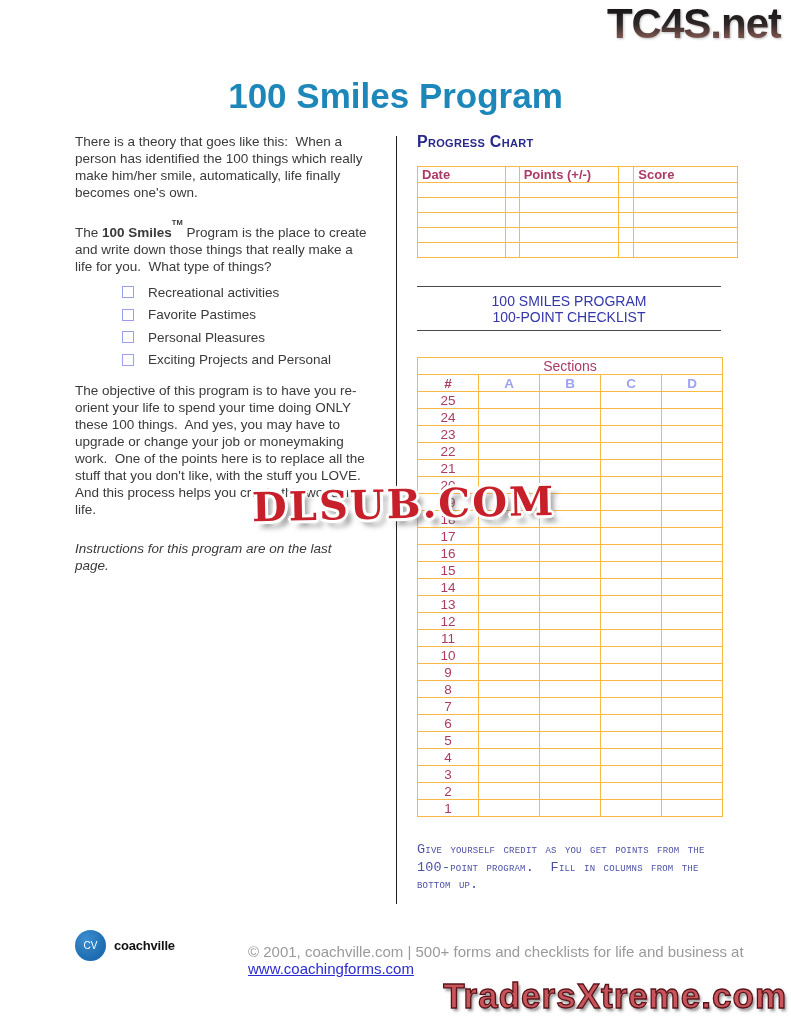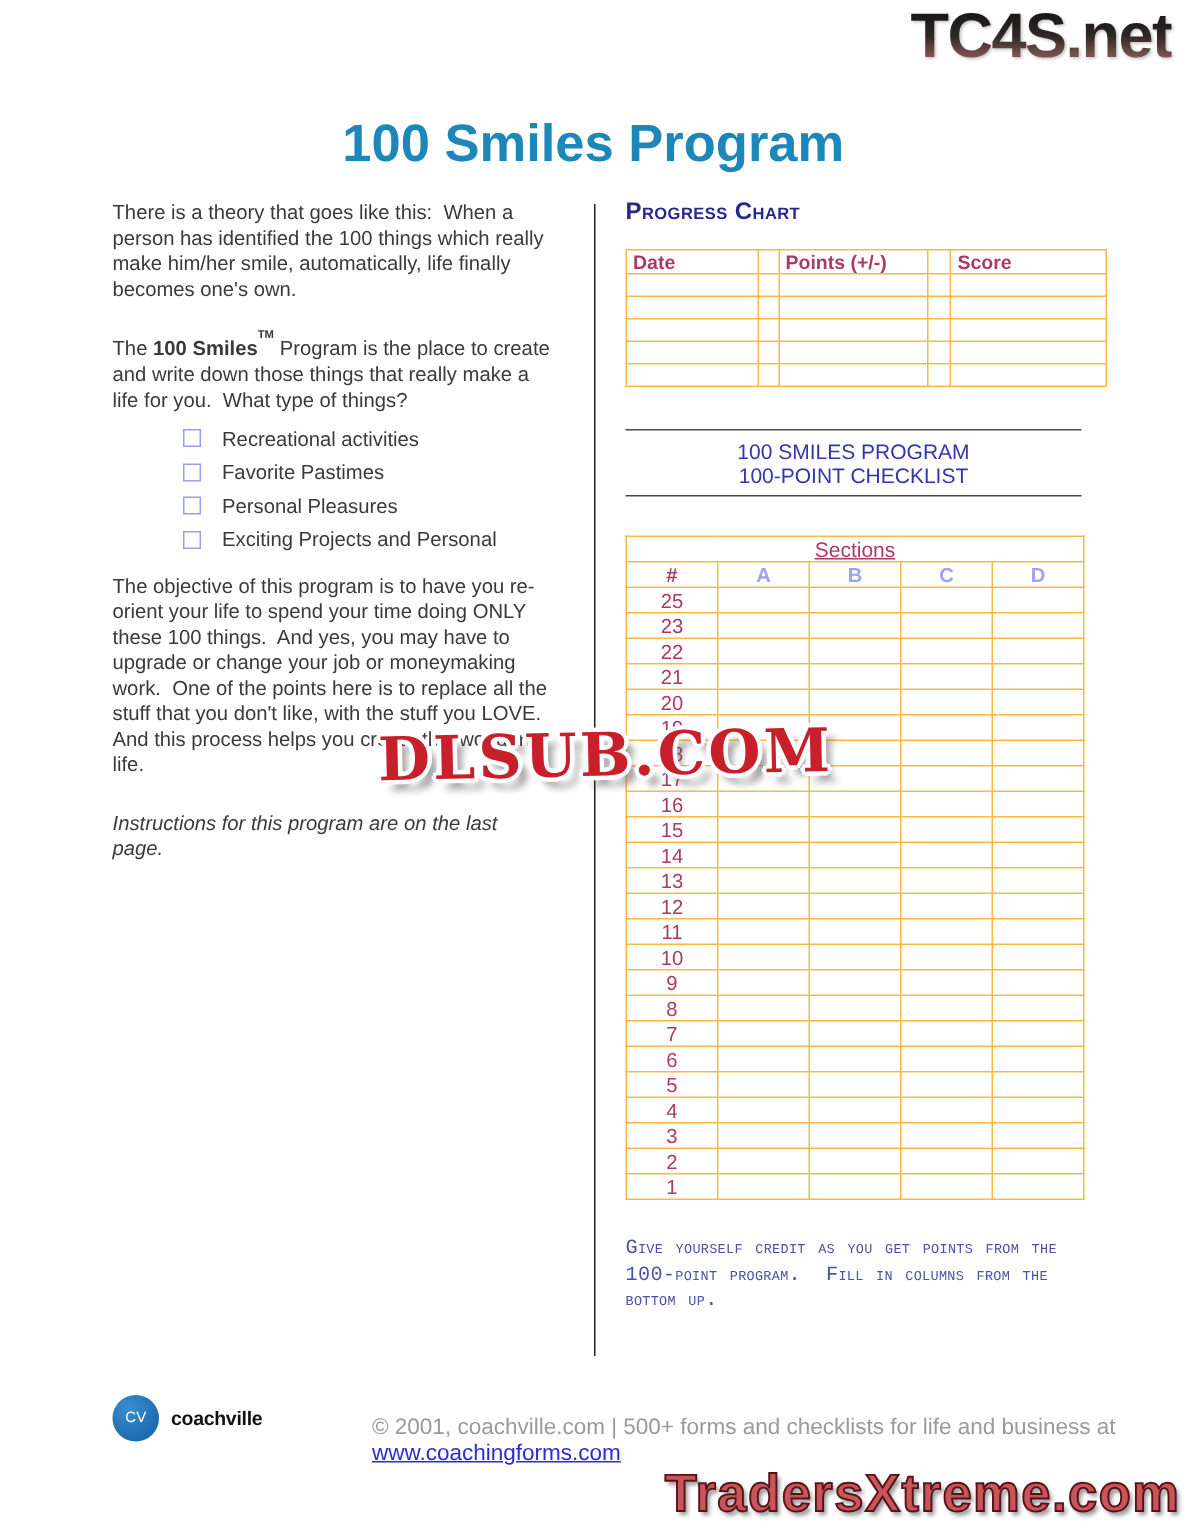--- a/index.html
+++ b/index.html
@@ -58,21 +58,21 @@
   .progress th.sp,.progress td.sp{padding:0;}
 
   .checklist-head{margin-top:28px;width:304px;text-align:center;
         color:var(--royal-blue,#3437ab);font-size:14px;line-height:16px;}
   .checklist-head .hr{border:0;border-top:1.8px solid #4a4a4a;margin:0 0 6px 0;}
   .checklist-head .hr.bot{margin:5px 0 0 0;}
 
   .sections{margin-top:26px;width:306px;table-layout:fixed;}
   .sections th,.sections td{border:1.5px solid var(--border-orange,#fcb942);height:16px;
         text-align:center;padding:0;font-size:13.5px;line-height:15px;}
-  .sections .cap{color:var(--maroon,#ab3a64);font-weight:normal;font-size:14px;text-decoration:underline;}
+  .sections .cap{color:var(--maroon,#ab3a64);font-weight:normal;font-size:14px;}
   .sections .numh{color:var(--maroon,#ab3a64);font-weight:bold;}
   .sections .sec{color:var(--periwinkle,#9fa3ef);font-weight:bold;}
   .sections td.num{color:var(--maroon,#ab3a64);}
 
   .note{margin:24px 0 0 0;width:308px;font-variant:small-caps;font-size:13.5px;line-height:17.5px;
         color:var(--note-purple,#4c51a6);letter-spacing:.2px;font-family:Liberation Mono, monospace;}
 
   
   .footer-logo{position:absolute;left:75px;top:930px;display:flex;align-items:center;}
   .cv-circle{display:inline-flex;align-items:center;justify-content:center;width:31px;height:31px;
@@ -199,20 +199,27 @@
       </thead>
       <tbody id="sections-body">
           <tr>
             <td class="num">25</td>
             <td></td>
             <td></td>
             <td></td>
             <td></td>
           </tr>
           <tr>
+            <td class="num">24</td>
+            <td></td>
+            <td></td>
+            <td></td>
+            <td></td>
+          </tr>
+          <tr>
             <td class="num">23</td>
             <td></td>
             <td></td>
             <td></td>
             <td></td>
           </tr>
           <tr>
             <td class="num">22</td>
             <td></td>
             <td></td>

